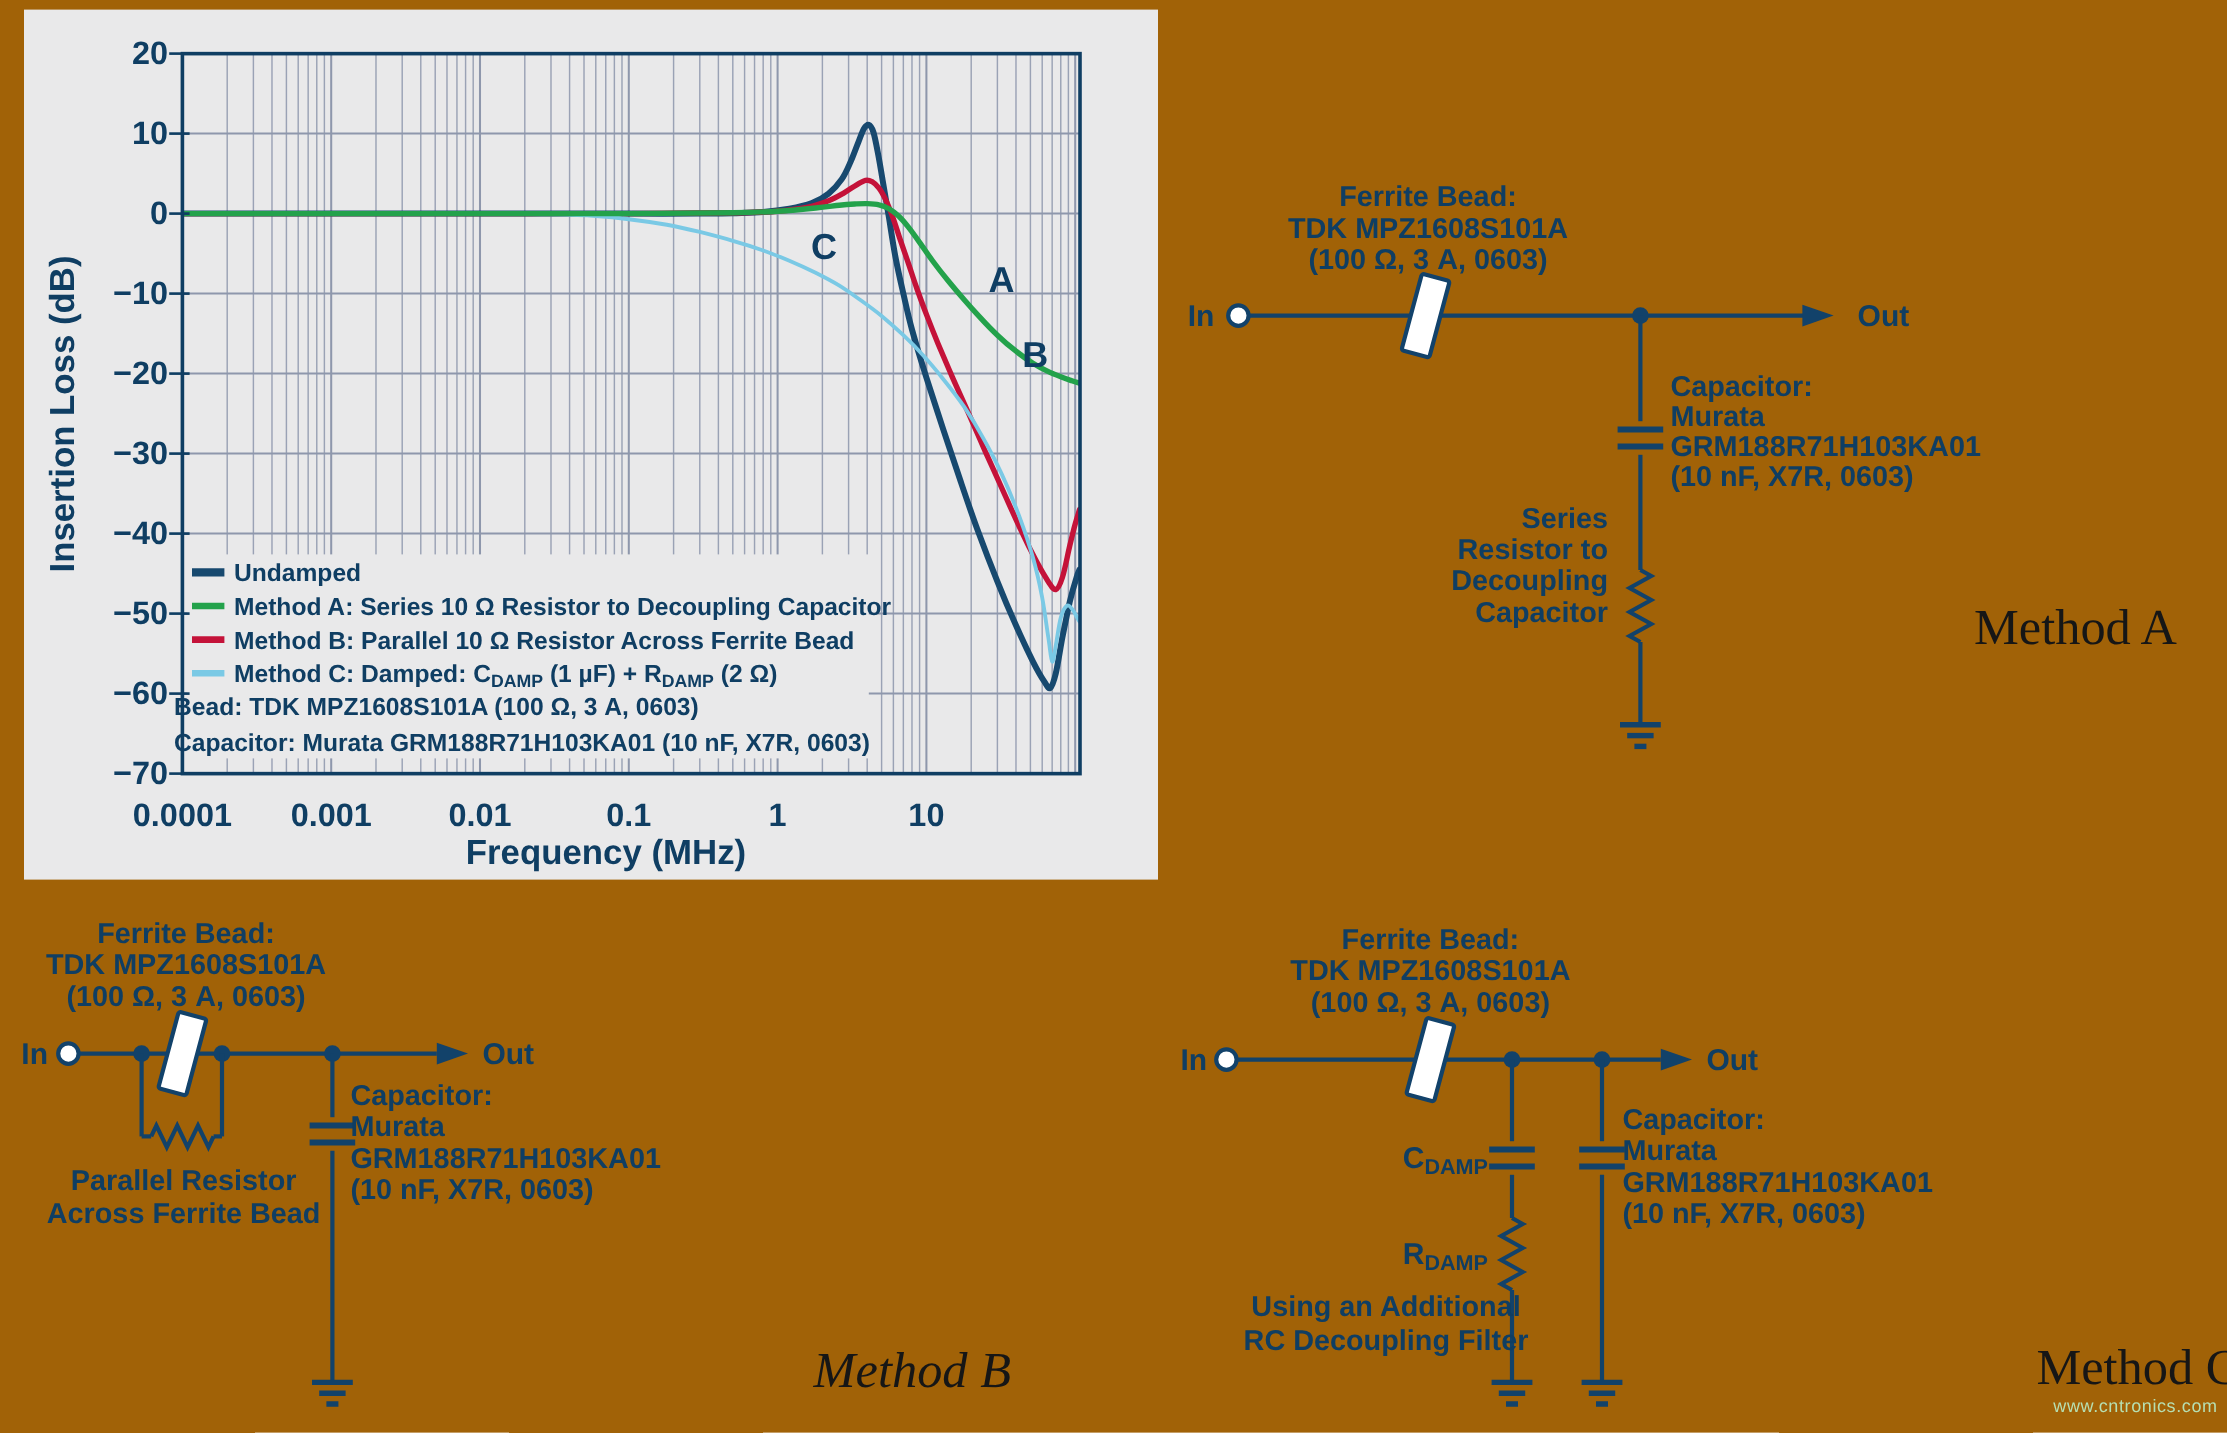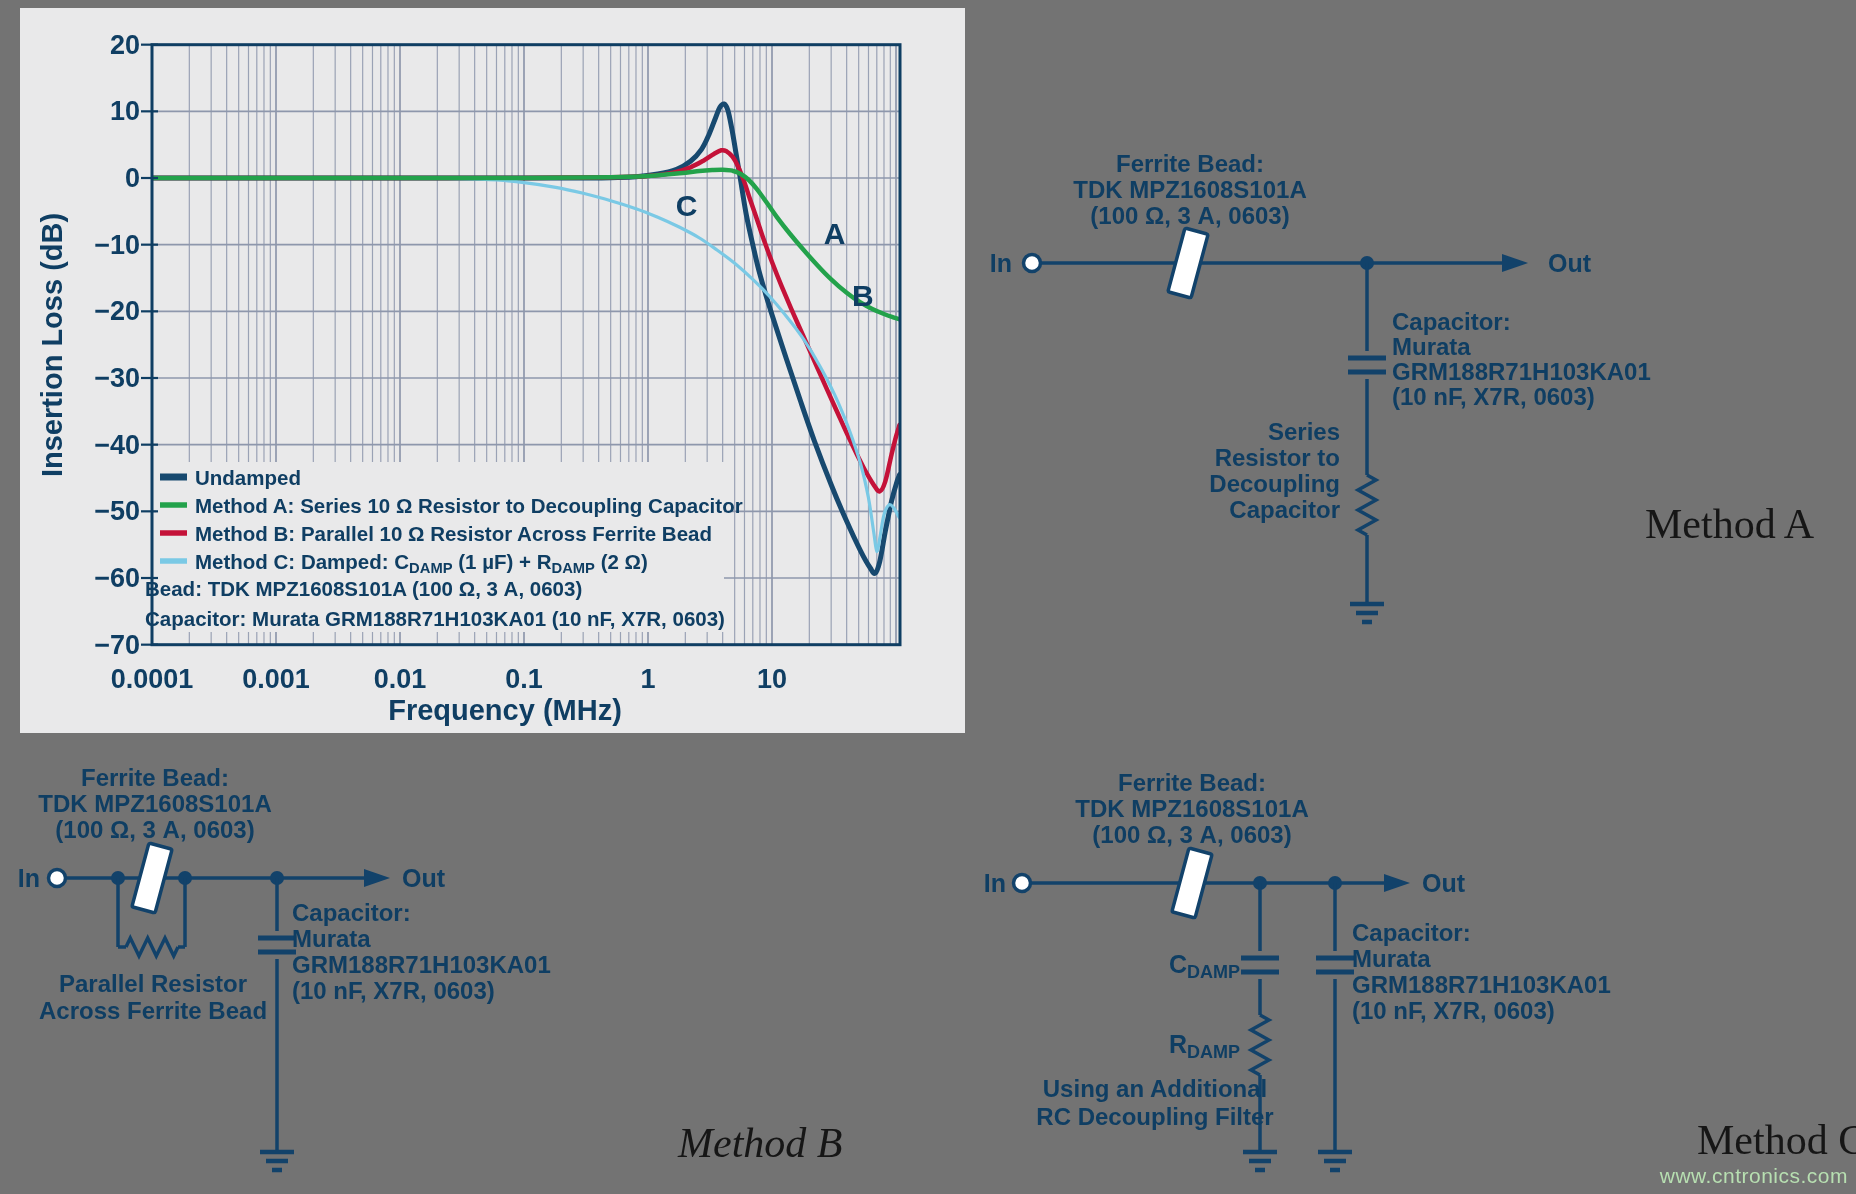--- a/index.html
+++ b/index.html
@@ -1,22 +1,22 @@
 <!DOCTYPE html>
 <html><head>
 <meta charset="utf-8">
 <style>
   html,body{margin:0;padding:0;background:#ffffff;}
-  .stage{position:relative;width:1856px;height:1194px;background:#737373;overflow:hidden;
+  .stage{position:relative;width:1856px;height:1194px;background:#a16207;overflow:hidden;
          font-family:"Liberation Sans","DejaVu Sans",sans-serif;}
   svg text{user-select:none;}
   .mlabel{position:absolute;font-family:"Liberation Serif","DejaVu Serif",serif;
           font-size:42px;color:#161616;white-space:nowrap;}
   .watermark{position:absolute;left:1600px;top:1164px;width:248px;text-align:right;
-             font-size:21px;color:#b7dfb1;letter-spacing:0.5px;}
+             font-size:15px;color:#b7dfb1;letter-spacing:0.5px;}
 </style>
 </head>
 <body>
 
 <div class="stage">
   <svg id="scene" viewBox="0 0 1856 1194" width="1856" height="1194">
       <g>
         <rect x="20" y="8" width="945" height="725" fill="#e9e9ea"></rect>
         <g>
           <line x1="189.32771946233368" y1="44.7" x2="189.32771946233368" y2="644.7" stroke="#9aa2b5" stroke-width="1.2"></line>

